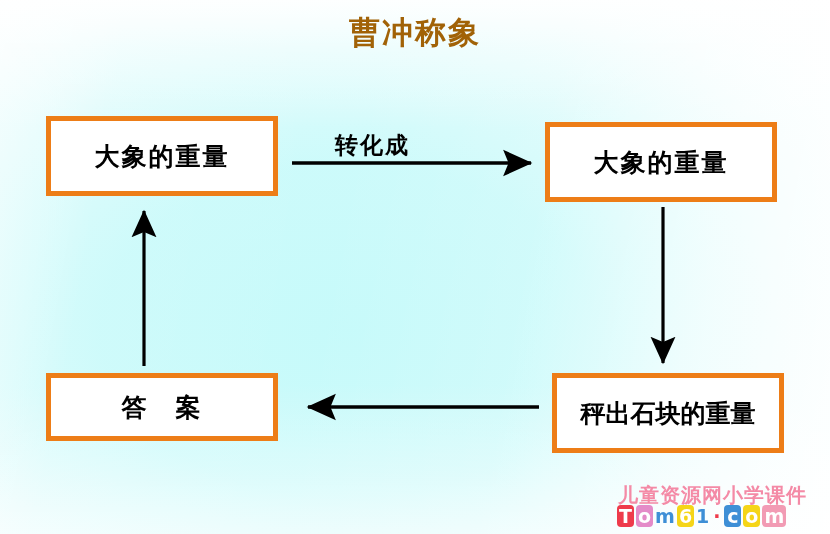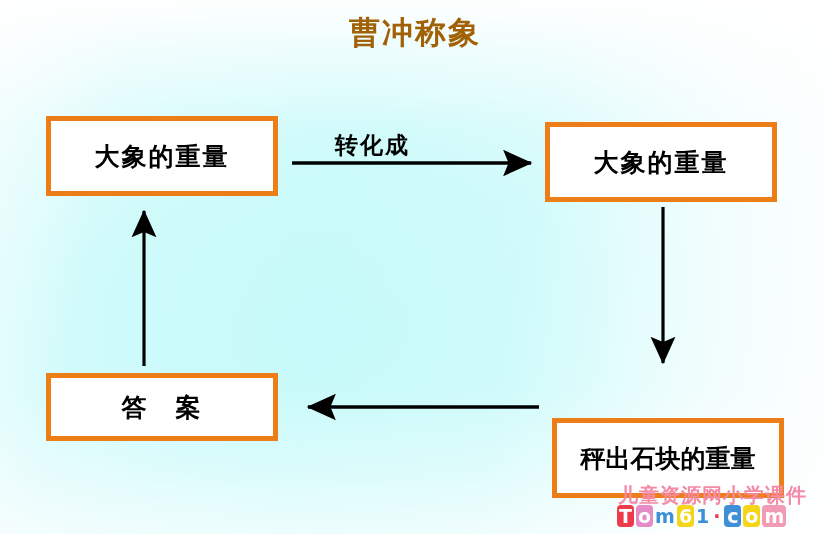--- a/index.html
+++ b/index.html
@@ -88,21 +88,21 @@
     display: flex;
     align-items: center;
     justify-content: center;
     color: #000000;
     font-weight: bold;
     white-space: nowrap;
   }
   #node-elephant  { left: 46px;  top: 116px; width: 232px; height: 80px; font-size: 25px; letter-spacing: 2px; }
   #node-stones    { left: 545px; top: 122px; width: 232px; height: 80px; font-size: 25px; letter-spacing: 2px; }
   #node-answer    { left: 46px;  top: 373px; width: 232px; height: 68px; font-size: 25px; letter-spacing: 2px; }
-  #node-weigh     { left: 552px; top: 373px; width: 232px; height: 80px; font-size: 25px; letter-spacing: 0px; margin-top: 45px; }
+  #node-weigh     { left: 552px; top: 373px; width: 232px; height: 80px; font-size: 25px; letter-spacing: 0px; }
 
   
   .arrow-label {
     position: absolute;
     font-size: 23px;
     font-weight: bold;
     color: #000000;
     letter-spacing: 2px;
     white-space: nowrap;
     font-family: Liberation Serif, serif;

